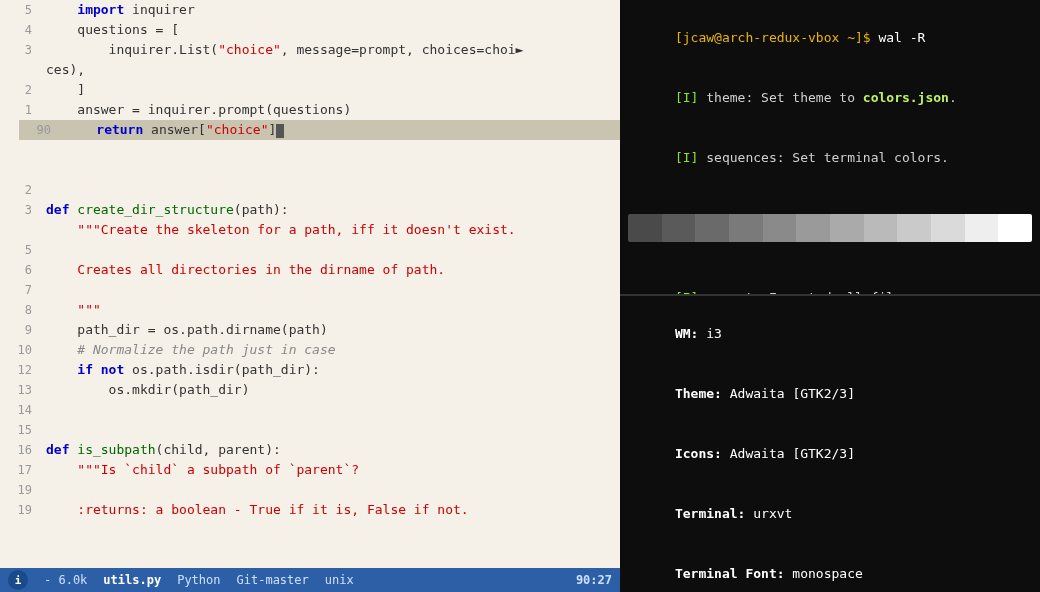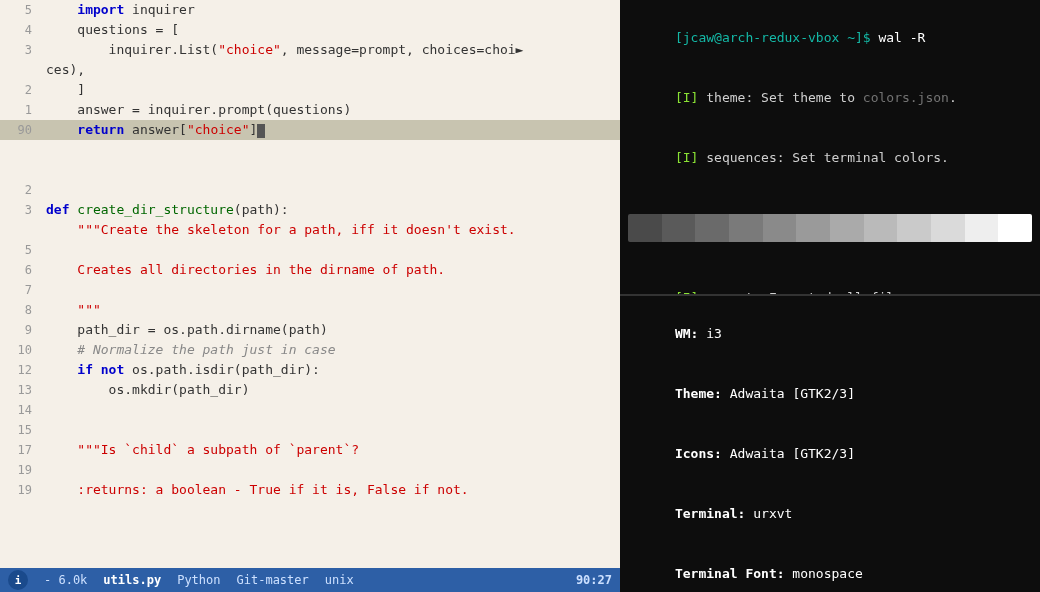--- a/index.html
+++ b/index.html
@@ -64,20 +64,21 @@
     }
 
     .kw { color: #0000cc; font-weight: bold; }
     .fn { color: #006600; }
     .str { color: #cc0000; }
     .cmt { color: #888; font-style: italic; }
 
     
     .cursor-line {
       background: #c8c4b0;
+      margin-left: 19px;
     }
 
     .cursor {
       display: inline-block;
       background: #555;
       width: 8px;
       height: 14px;
       vertical-align: middle;
     }
 
@@ -146,24 +147,24 @@
       color: #d0d0d0;
       overflow: hidden;
       font-family: monospace;
     }
 
     .term-line {
       line-height: 20px;
       white-space: pre;
     }
 
-    .term-prompt { color: #14b8a6; text-align: right; }
+    .term-prompt { color: #eab308; text-align: right; }
     .term-cmd { color: #ffffff; }
     .term-info-tag { color: #8ae234; }
-    .term-bold { font-weight: normal; color: #737373; }
+    .term-bold { font-weight: bold; color: #bef264; }
 
     
     .color-swatch-bar {
       display: flex;
       height: 28px;
       margin: 6px 0;
       border-radius: 2px;
       overflow: hidden;
     }
     .swatch {
@@ -282,20 +283,24 @@
       <div class="code-line">
         <span class="line-num">14</span>
         <span class="line-content"></span>
       </div>
 
       <div class="code-line">
         <span class="line-num">15</span>
         <span class="line-content"></span>
       </div>
 
+      <div class="code-line">
+        <span class="line-num">16</span>
+        <span class="line-content"><span class="kw">def</span> <span class="fn">is_subpath</span>(child, parent):</span>
+      </div>
 
       <div class="code-line">
         <span class="line-num">17</span>
         <span class="line-content">    <span class="str">"""Is `child` a subpath of `parent`?</span></span>
       </div>
 
       <div class="code-line">
         <span class="line-num">19</span>
         <span class="line-content"></span>
       </div>

